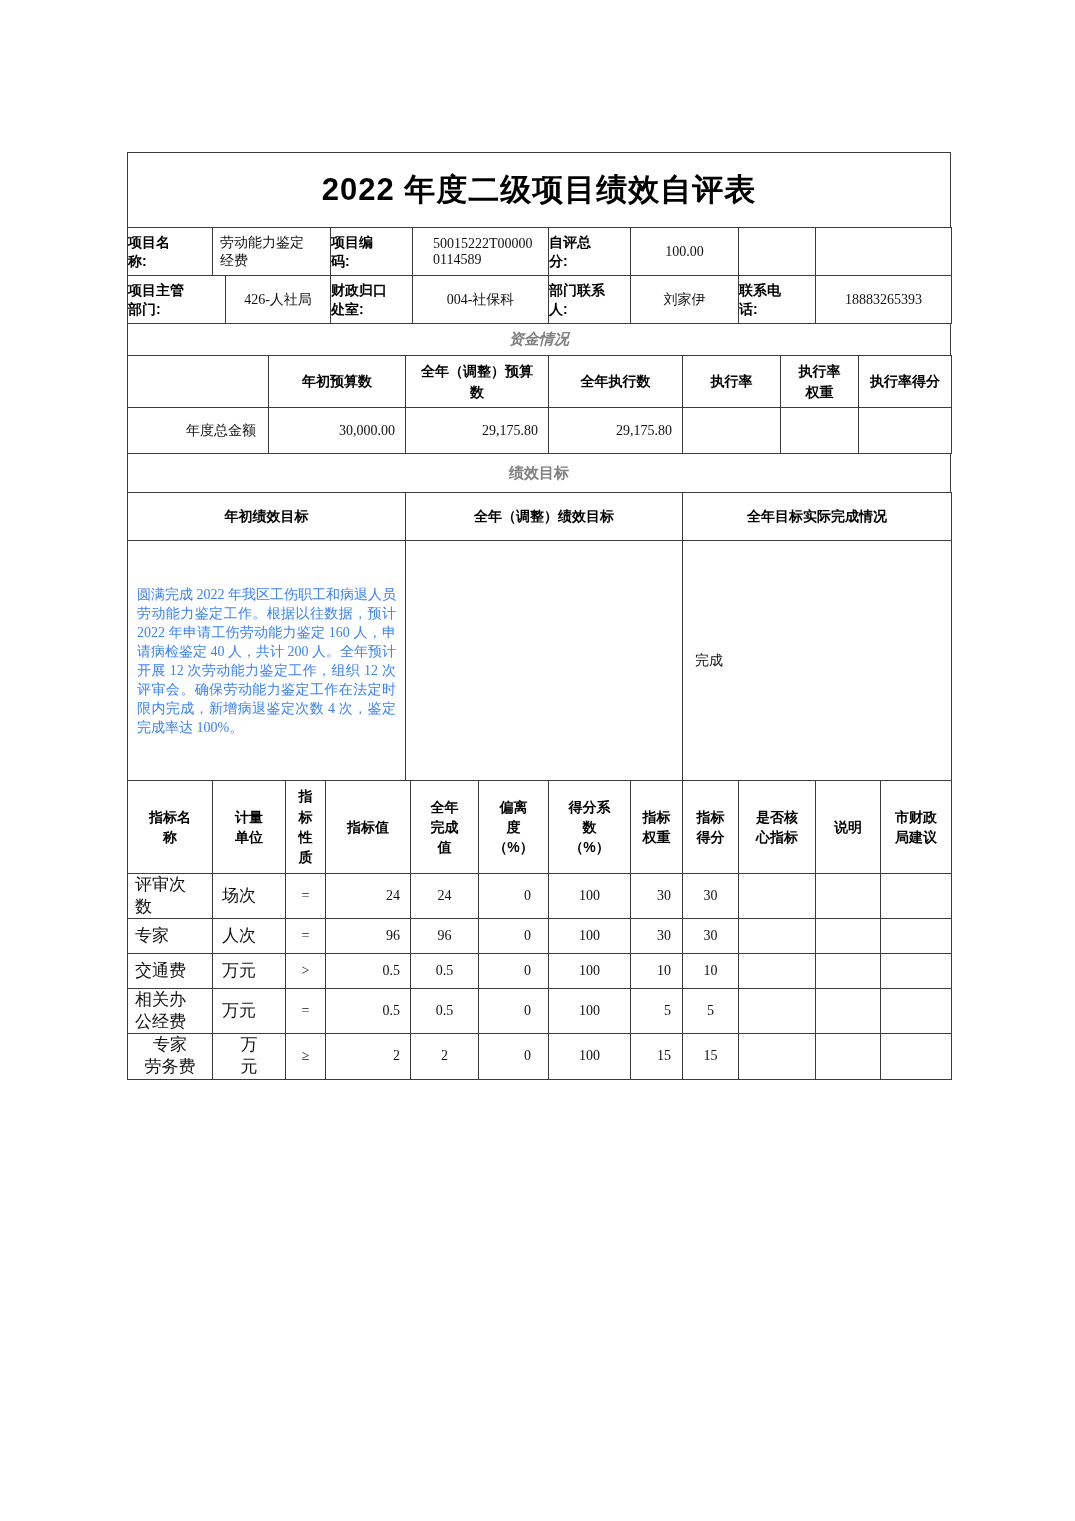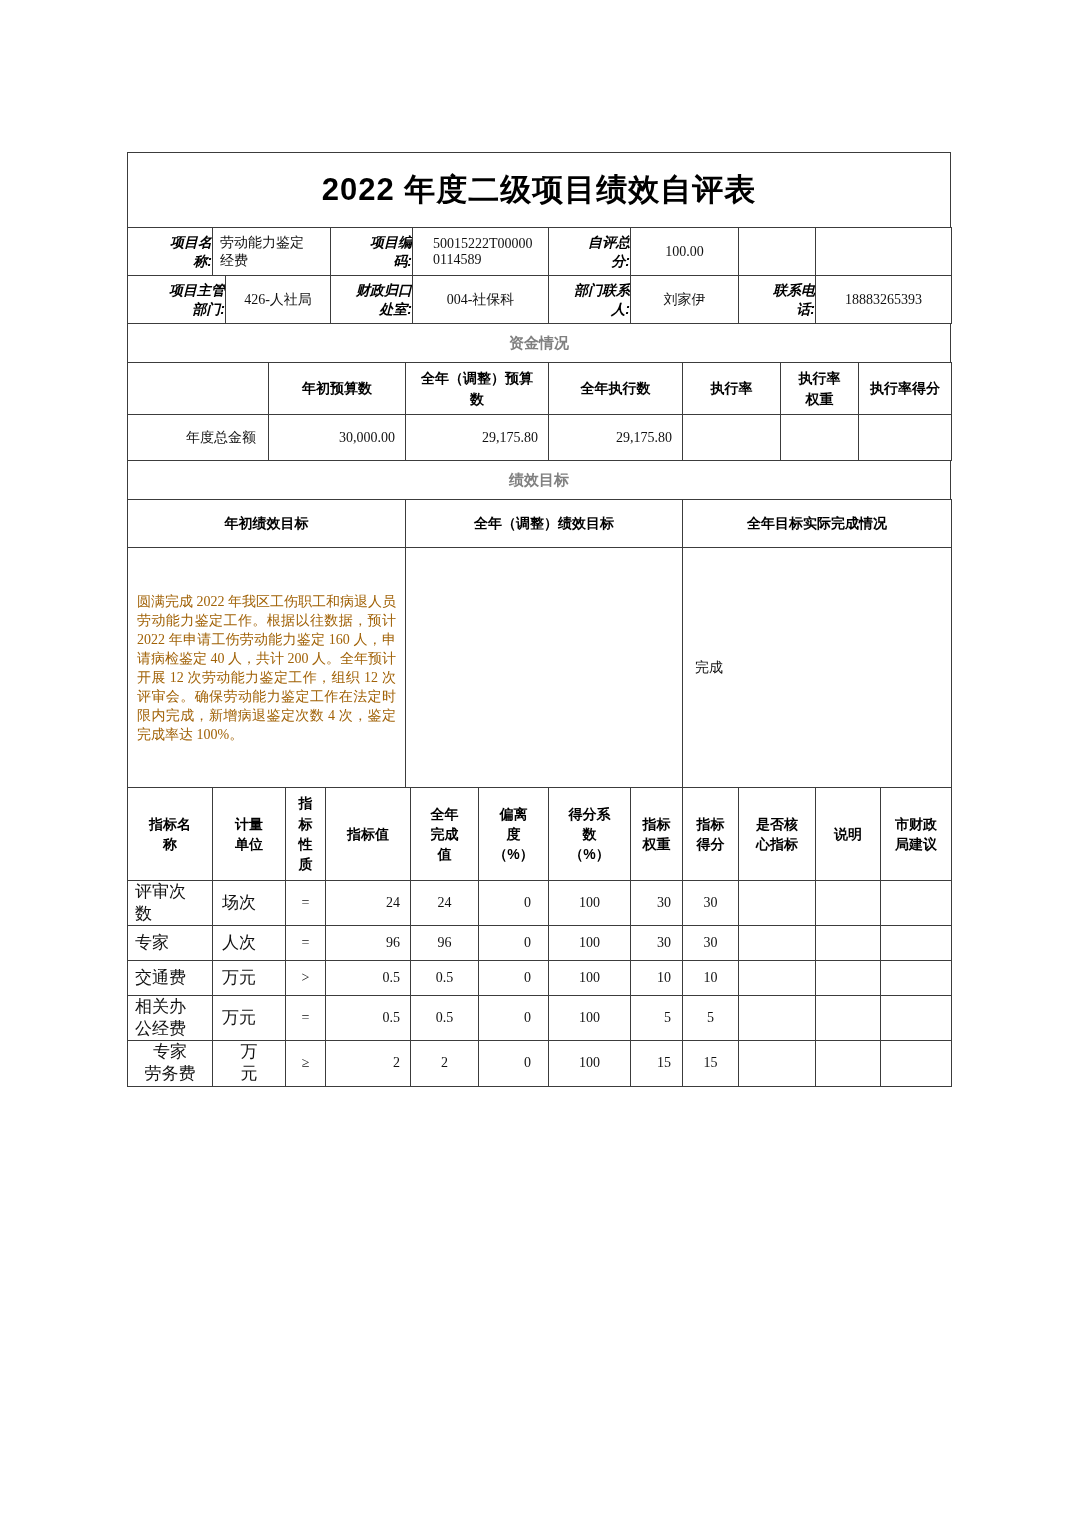--- a/index.html
+++ b/index.html
@@ -17,35 +17,35 @@
     height:76px; display:flex; align-items:center; justify-content:center;
     font-family:"Liberation Sans", sans-serif; font-weight:bold; font-size:31px;
     letter-spacing:1px; color:#000;
   }
 
   .section-bar {
     display:flex; align-items:center; justify-content:center;
     font-family:"Liberation Sans", sans-serif; font-weight:bold;
     font-size:15px; color:#808080;
   }
-  .bar-funding { height:40px; }
+  .bar-funding { height:33px;font-style:italic; }
   .bar-goals { height:40px; }
   .bar-indicators { height:33px; }
 
   table.grid { border-collapse:collapse; table-layout:fixed; width:824px; background:#fff; }
   table.grid td {
     border:1px solid #3c3c3c; white-space:pre-line; overflow:hidden;
     vertical-align:middle; font-size:14px;
   }
 
   
   .info tr { height:48px; }
   .lbl {
     font-family:"Liberation Sans", sans-serif; font-weight:bold;
-    font-size:14px; text-align:right; line-height:1.35; color:#000;font-style:italic;
+    font-size:14px; text-align:left; line-height:1.35; color:#000;
   }
   .val { text-align:center; font-size:14px; }
   .val-left { text-align:left; padding-left:7px; }
   .code { text-align:left; padding-left:20px; }
 
   
   .funding tr.fh { height:52px; }
   .funding tr.fd { height:46px; }
   .hdr {
     font-family:"Liberation Sans", sans-serif; font-weight:bold;
@@ -57,21 +57,21 @@
 
   
   .goals tr.gh { height:48px; }
   .goals tr.gb { height:240px; }
   .goal-hdr {
     font-family:"Liberation Sans", sans-serif; font-weight:bold;
     font-size:16px; text-align:center; color:#000;
   }
   .goal-cell {
     vertical-align:top; text-align:justify; padding:7px 9px 6px 9px;
-    font-size:17px; line-height:1.36; color:#a16207;
+    font-size:17px; line-height:1.36; color:#3b82f6;
   }
   .goal-actual { vertical-align:top; text-align:left; padding:9px 12px; font-size:17px; }
 
   
   .ind tr.hd { height:93px; }
   .ind tr.dr { height:35px; }
   .ih {
     font-family:"Liberation Sans", sans-serif; font-weight:bold;
     font-size:15px; text-align:center; line-height:1.45; color:#000; padding:2px;
   }

